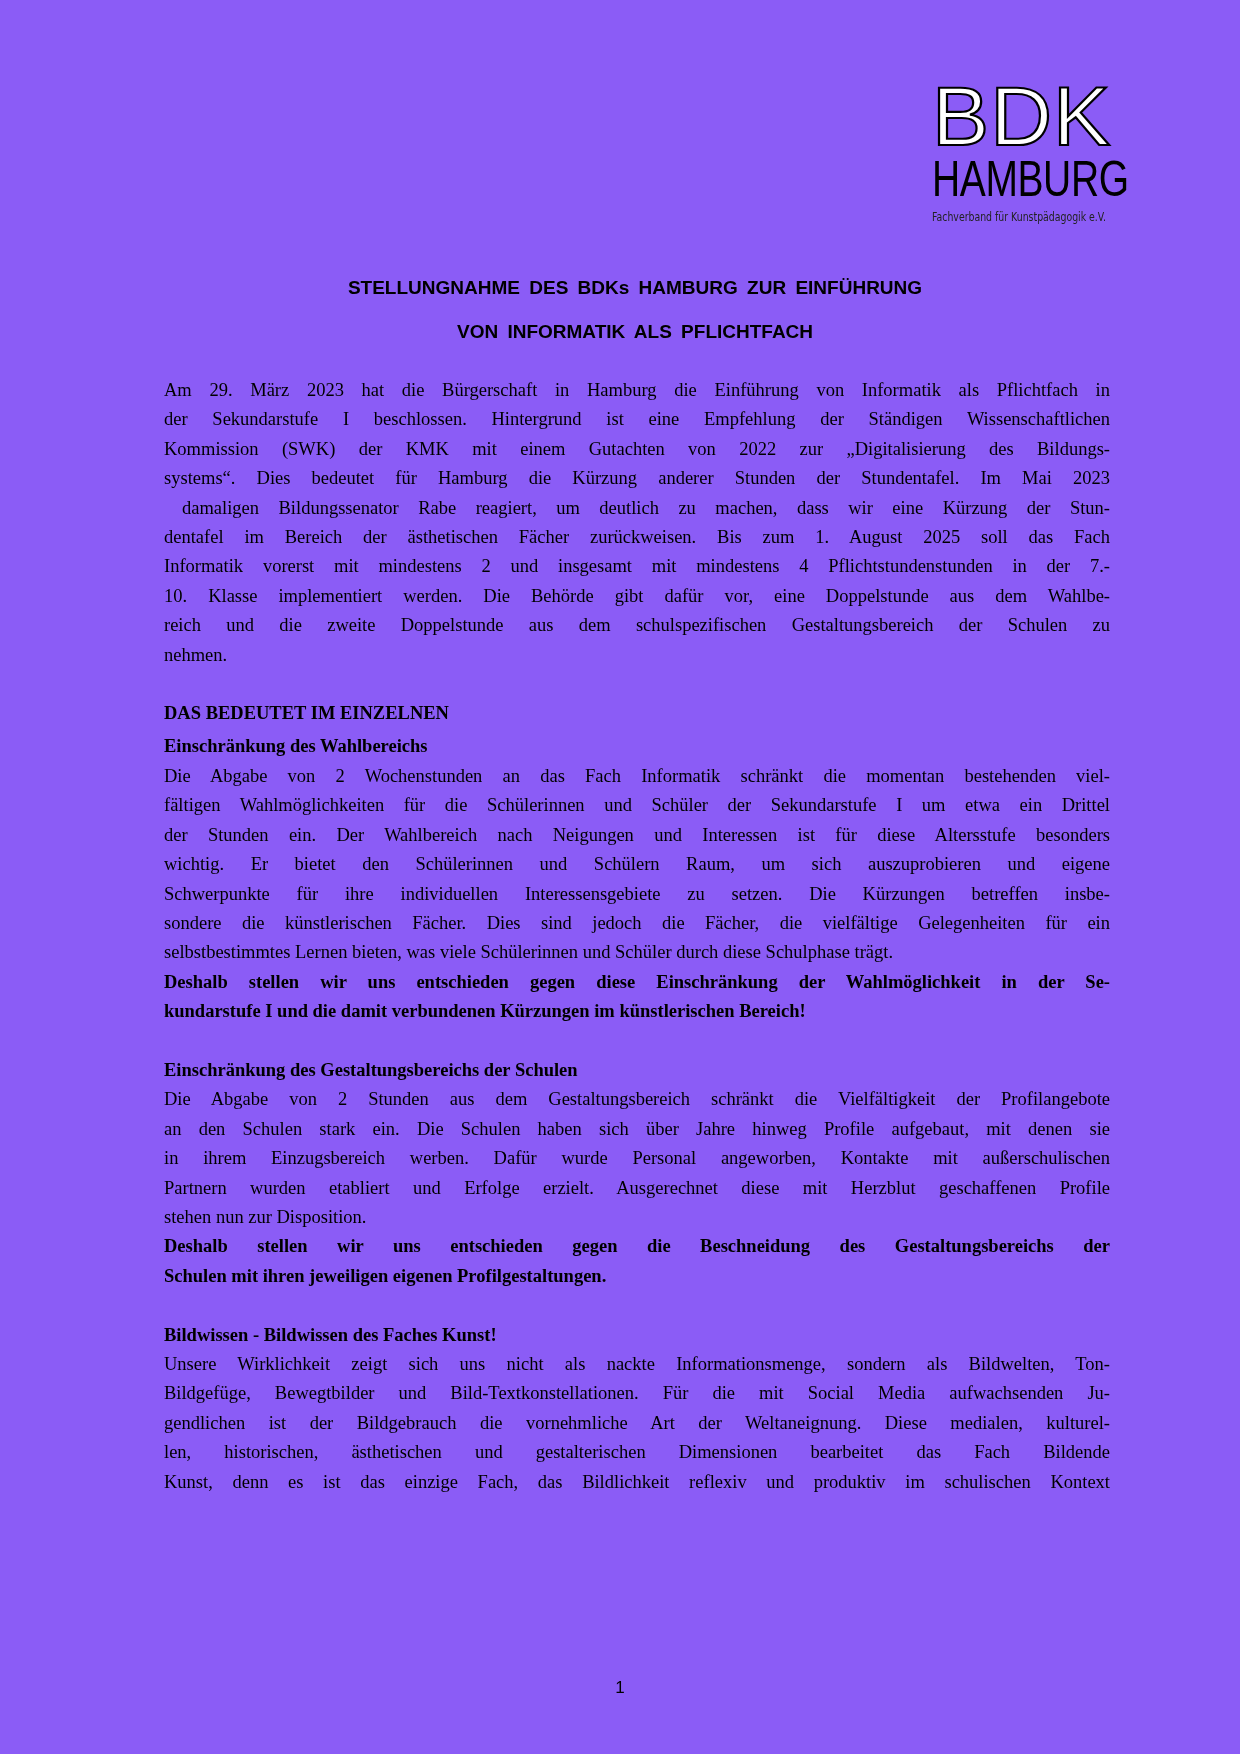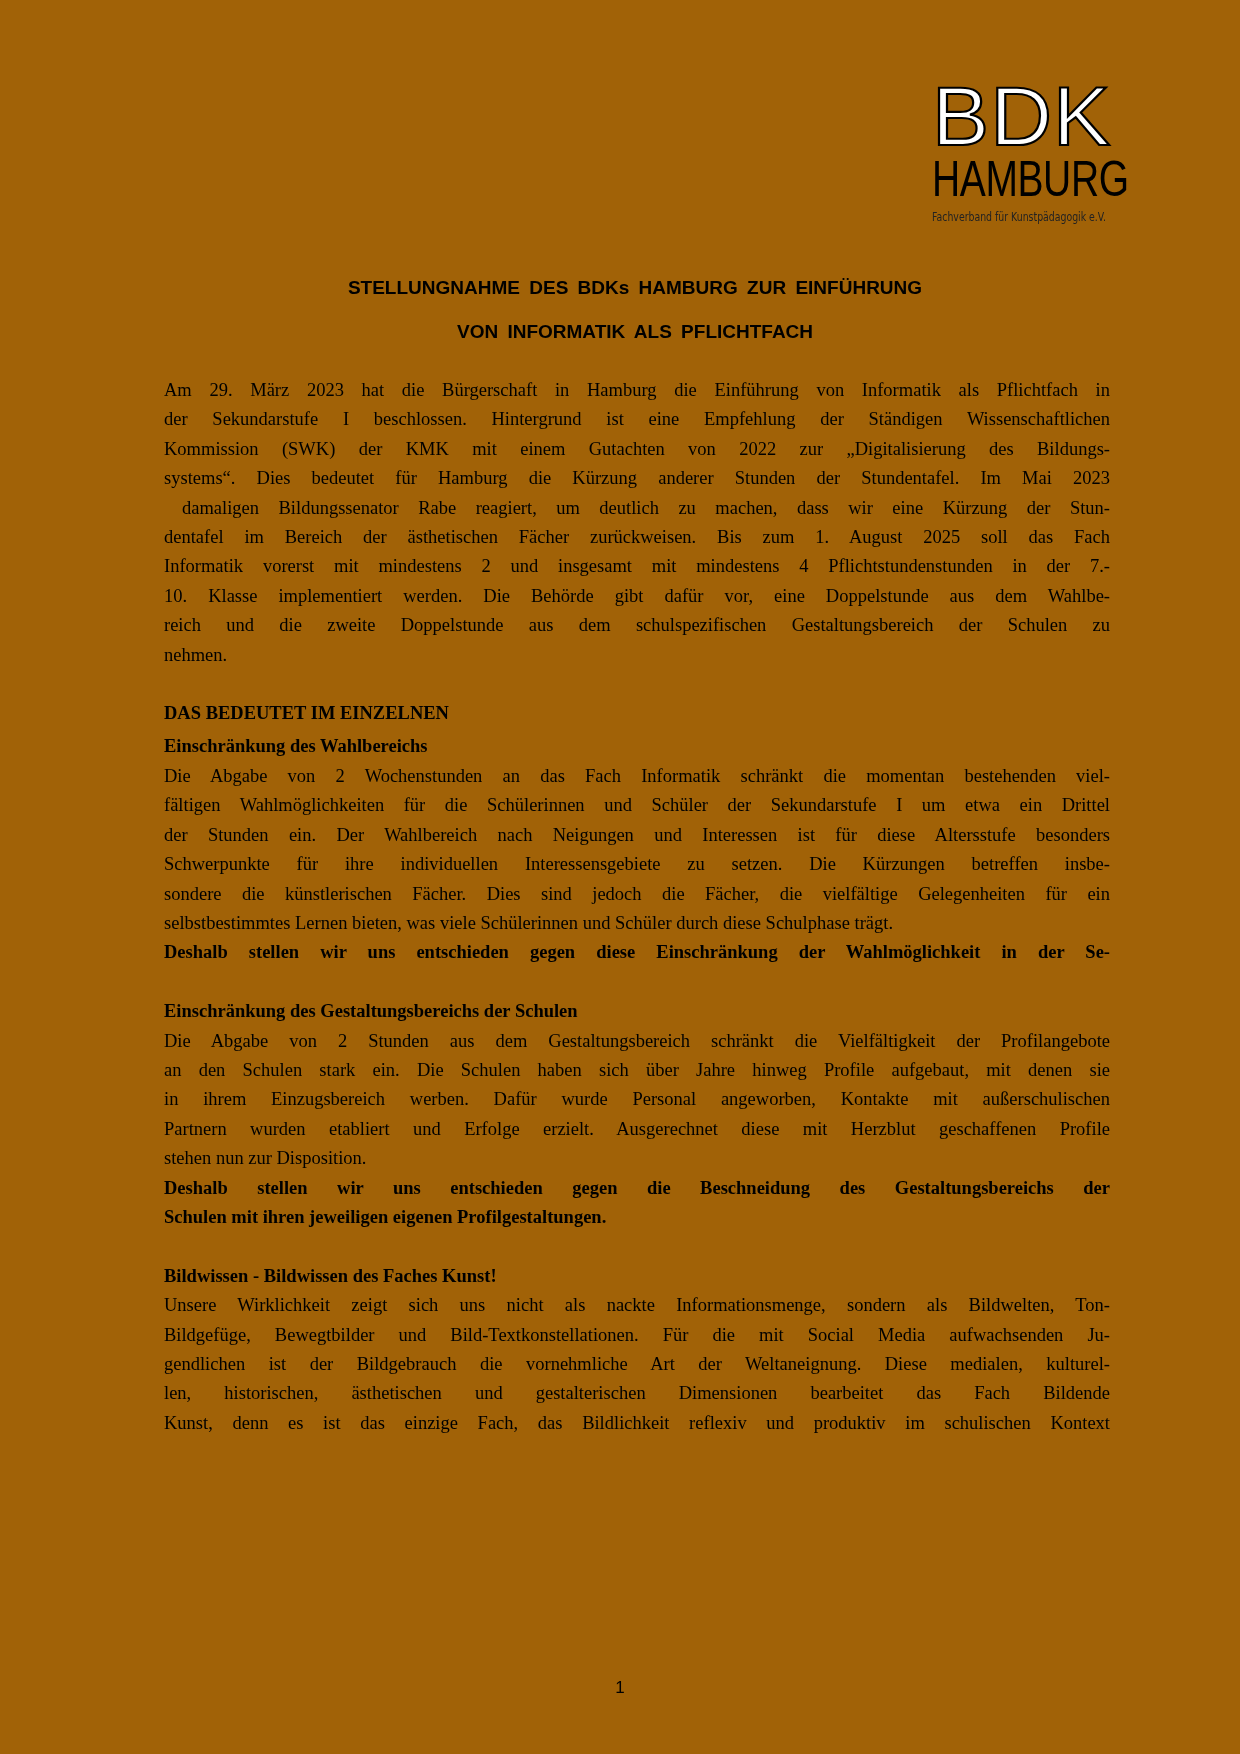--- a/index.html
+++ b/index.html
@@ -1,17 +1,17 @@
 <!DOCTYPE html>
 <html><head>
   <meta charset="utf-8">
   <style>
     html, body { margin: 0; padding: 0; background: #ffffff; }
     body { width: 1240px; height: 1754px; position: relative; overflow: hidden; color: #000; }
-    .page { position: absolute; left: 0; top: 0; width: 1240px; height: 1754px; background: #a16207; }
+    .page { position: absolute; left: 0; top: 0; width: 1240px; height: 1754px; background: #8b5cf6; }
 
     
     .logo { position: absolute; left: 932px; top: 82px; width: 180px; }
     .logo-bdk {
       font-family: "Liberation Sans", sans-serif;
       font-size: 84px; line-height: 68px; letter-spacing: 1px;
       color: #fff; -webkit-text-stroke: 2.2px #000; font-weight: 400;
       height: 70px; transform: scaleX(1.02); transform-origin: left;
     }
     .logo-hamburg {
@@ -81,24 +81,26 @@
       <span class="ln last" style="white-space: normal;">nehmen.</span>
     </div>
 
     <div class="section-heading h-main">DAS BEDEUTET IM EINZELNEN</div>
 
     <div class="section">
       <div class="section-heading h-sub">Einschränkung des Wahlbereichs</div>
       <span class="ln" style="white-space: normal;">Die Abgabe von 2 Wochenstunden an das Fach Informatik schränkt die momentan bestehenden viel-</span>
       <span class="ln" style="white-space: normal;">fältigen Wahlmöglichkeiten für die Schülerinnen und Schüler der Sekundarstufe I um etwa ein Drittel</span>
       <span class="ln" style="white-space: normal;">der Stunden ein. Der Wahlbereich nach Neigungen und Interessen ist für diese Altersstufe besonders</span>
+      <span class="ln" style="white-space: normal;">wichtig. Er bietet den Schülerinnen und Schülern Raum, um sich auszuprobieren und eigene</span>
       <span class="ln" style="white-space: normal;">Schwerpunkte für ihre individuellen Interessensgebiete zu setzen. Die Kürzungen betreffen insbe-</span>
       <span class="ln" style="white-space: normal;">sondere die künstlerischen Fächer. Dies sind jedoch die Fächer, die vielfältige Gelegenheiten für ein</span>
       <span class="ln last" style="white-space: normal;">selbstbestimmtes Lernen bieten, was viele Schülerinnen und Schüler durch diese Schulphase trägt.</span>
       <span class="ln bold-line" style="white-space: normal;">Deshalb stellen wir uns entschieden gegen diese Einschränkung der Wahlmöglichkeit in der Se-</span>
+      <span class="ln last bold-line" style="white-space: normal;">kundarstufe I und die damit verbundenen Kürzungen im künstlerischen Bereich!</span>
     </div>
 
     <div class="gap"></div>
 
     <div class="section">
       <div class="section-heading h-sub">Einschränkung des Gestaltungsbereichs der Schulen</div>
       <span class="ln" style="white-space: normal;">Die Abgabe von 2 Stunden aus dem Gestaltungsbereich schränkt die Vielfältigkeit der Profilangebote</span>
       <span class="ln" style="white-space: normal;">an den Schulen stark ein. Die Schulen haben sich über Jahre hinweg Profile aufgebaut, mit denen sie</span>
       <span class="ln" style="white-space: normal;">in ihrem Einzugsbereich werben. Dafür wurde Personal angeworben, Kontakte mit außerschulischen</span>
       <span class="ln" style="white-space: normal;">Partnern wurden etabliert und Erfolge erzielt. Ausgerechnet diese mit Herzblut geschaffenen Profile</span>

